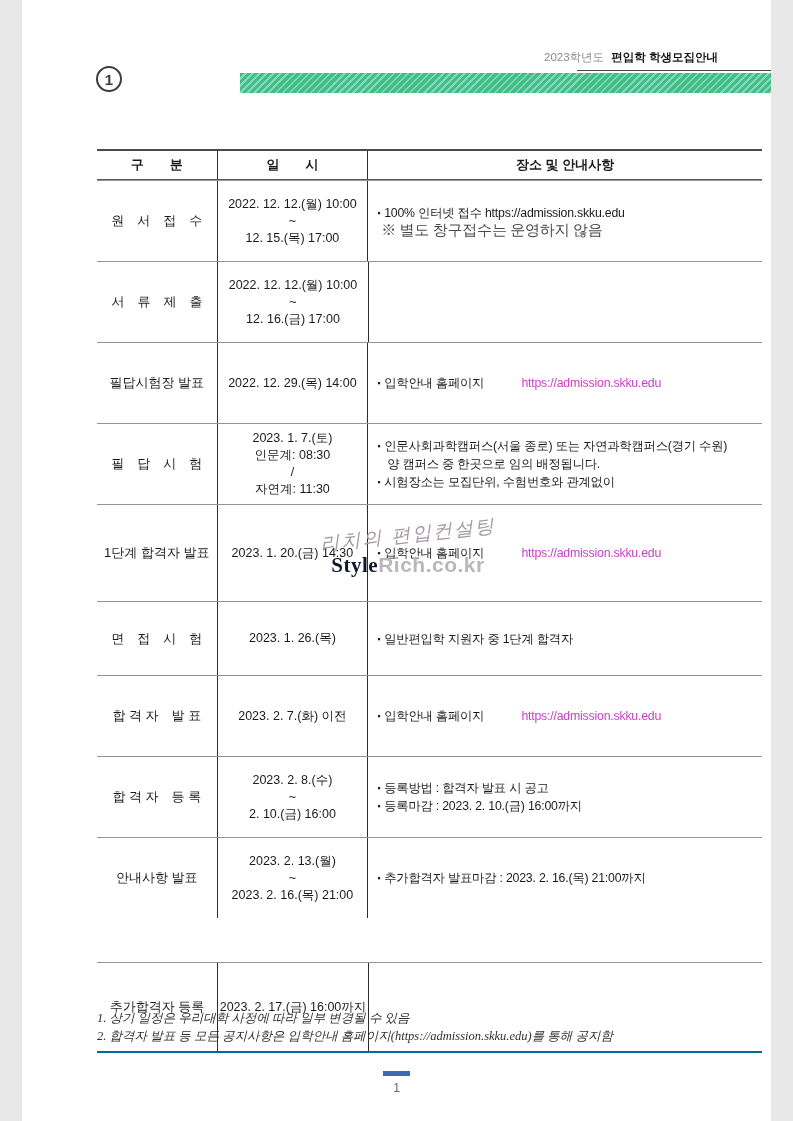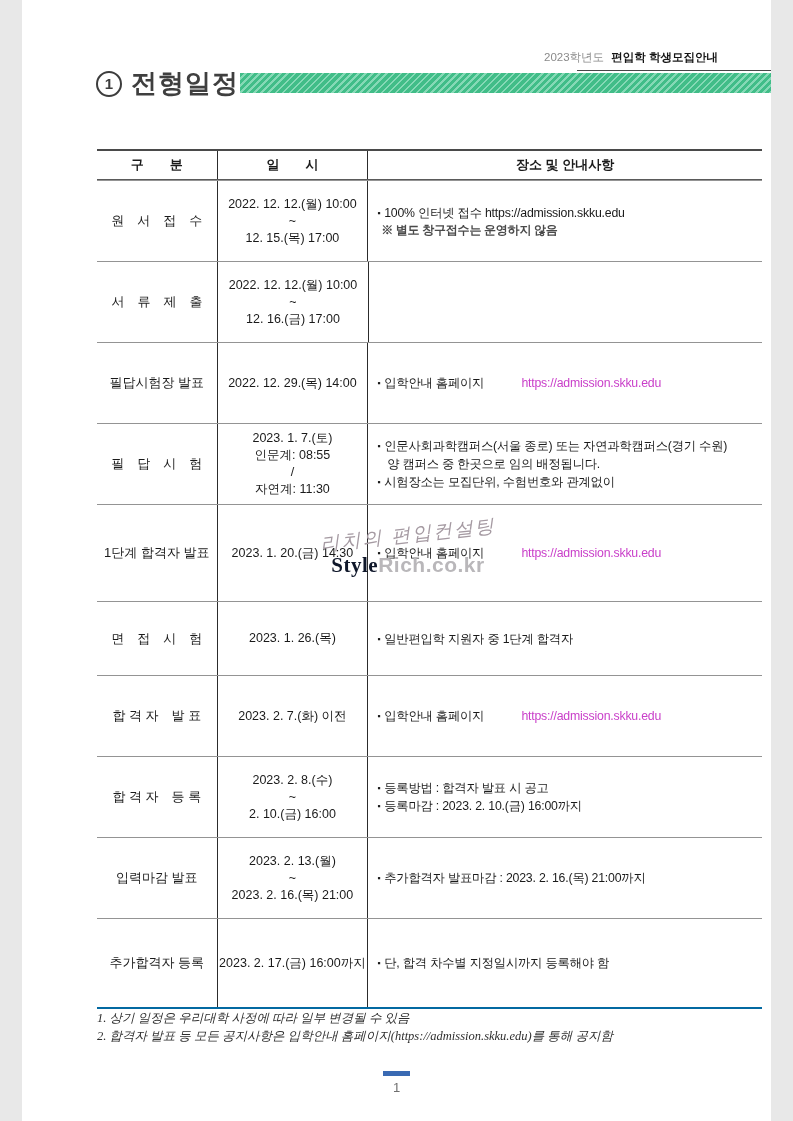--- a/index.html
+++ b/index.html
@@ -30,26 +30,26 @@
   .c2{width:150px;display:flex;flex-direction:column;align-items:center;justify-content:center;
       border-left:1px solid #2c2c2c;border-right:1px solid #2c2c2c;font-size:12.5px;text-align:center;}
   .c3{width:395px;display:flex;flex-direction:column;justify-content:center;padding-left:9px;box-sizing:border-box;
       font-size:12.3px;letter-spacing:-0.2px;}
   .t-row.header .c1,.t-row.header .c2,.t-row.header .c3{font-weight:bold;font-size:13px;justify-content:center;
       align-items:center;text-align:center;padding:5px 0;letter-spacing:0;}
   .t-row.header{border-bottom:1px solid #5a5a5a;}
   .t-row.body{min-height:80px;}
   .t-row.body:nth-child(5){min-height:96px;}
   .t-row.body:nth-child(6){min-height:73px;}
-  .t-row.body:nth-child(10){min-height:88px;}
+  .t-row.body:nth-child(10){min-height:88px;margin-top:44px;}
   .dt-line{line-height:17px;}
   .info-line{line-height:18px;}
   .bullet{font-size:9px;vertical-align:1px;margin-right:4px;}
   .link{color:#c93fc9;margin-left:34px;}
-  .note-line{font-family:"Liberation Serif","DejaVu Serif",serif;font-size:12px;color:#4a4a4a;padding-left:4px;line-height:17px;font-weight:bold;}
+  .note-line{font-family:"Liberation Serif","DejaVu Serif",serif;font-size:15px;color:#4a4a4a;padding-left:4px;line-height:17px;}
   .indent{padding-left:10px;}
 
   
   .watermark{position:absolute;left:298px;top:522px;width:176px;text-align:center;pointer-events:none;}
   .wm-script{font-family:"DejaVu Serif","Liberation Serif",serif;font-style:italic;font-size:19px;
              color:#a59aa2;transform:rotate(-6deg);letter-spacing:2px;white-space:nowrap;}
   .wm-brand{font-size:21px;font-weight:bold;letter-spacing:0.5px;margin-top:5px;}
   .wm-style{color:#0f172a;font-family:Liberation Serif, serif;}
   .wm-rich{color:#b9b7ba;}
 
@@ -69,21 +69,20 @@
 
   <div class="doc-header">
     <span class="yr">2023학년도</span>
     <span class="ttl">편입학 학생모집안내</span>
   </div>
   <div class="doc-header-line"></div>
 
   <div class="accent-bar"></div>
   <div class="section-title">
     <span class="circ-num">1</span>
-    <span class="txt">전형일정</span>
   </div>
 
   <div class="sched-table">
     <div class="t-row header">
       <div class="c1">구　　분</div>
       <div class="c2">일　　시</div>
       <div class="c3">장소 및 안내사항</div>
     </div>
     <div id="table-body">
         <div class="t-row body">
@@ -112,21 +111,21 @@
             <div class="dt-line">2022. 12. 29.(목) 14:00</div>
           </div>
       <div class="c3">
             <div class="info-line"><span class="bullet">▪</span><span>입학안내 홈페이지 </span><span class="link">https://admission.skku.edu</span></div>
           </div>
     </div>
         <div class="t-row body">
       <div class="c1">필　답　시　험</div>
       <div class="c2">
             <div class="dt-line">2023. 1. 7.(토)</div>
-            <div class="dt-line">인문계: 08:55</div>
+            <div class="dt-line">인문계: 08:30</div>
             <div class="dt-line">/</div>
             <div class="dt-line">자연계: 11:30</div>
           </div>
       <div class="c3">
             <div class="info-line"><span class="bullet">▪</span><span>인문사회과학캠퍼스(서울 종로) 또는 자연과학캠퍼스(경기 수원)</span></div>
             <div class="info-line indent"><span>양 캠퍼스 중 한곳으로 임의 배정됩니다.</span></div>
             <div class="info-line"><span class="bullet">▪</span><span>시험장소는 모집단위, 수험번호와 관계없이</span></div>
           </div>
     </div>
         <div class="t-row body">
@@ -162,37 +161,34 @@
             <div class="dt-line">2023. 2. 8.(수)</div>
             <div class="dt-line">~</div>
             <div class="dt-line">2. 10.(금) 16:00</div>
           </div>
       <div class="c3">
             <div class="info-line"><span class="bullet">▪</span><span>등록방법 : 합격자 발표 시 공고</span></div>
             <div class="info-line"><span class="bullet">▪</span><span>등록마감 : 2023. 2. 10.(금) 16:00까지</span></div>
           </div>
     </div>
         <div class="t-row body">
-      <div class="c1">입력마감 발표</div>
+      <div class="c1">안내사항 발표</div>
       <div class="c2">
             <div class="dt-line">2023. 2. 13.(월)</div>
             <div class="dt-line">~</div>
             <div class="dt-line">2023. 2. 16.(목) 21:00</div>
           </div>
       <div class="c3">
             <div class="info-line"><span class="bullet">▪</span><span>추가합격자 발표마감 : 2023. 2. 16.(목) 21:00까지</span></div>
           </div>
     </div>
         <div class="t-row body">
       <div class="c1">추가합격자 등록</div>
       <div class="c2">
             <div class="dt-line">2023. 2. 17.(금) 16:00까지</div>
-          </div>
-      <div class="c3">
-            <div class="info-line"><span class="bullet">▪</span><span>단, 합격 차수별 지정일시까지 등록해야 함</span></div>
           </div>
     </div>
       </div>
   </div>
 
   <div class="watermark">
     <div class="wm-script">리치의 편입컨설팅</div>
     <div class="wm-brand"><span class="wm-style">Style</span><span class="wm-rich">Rich.co.kr</span></div>
   </div>
 

